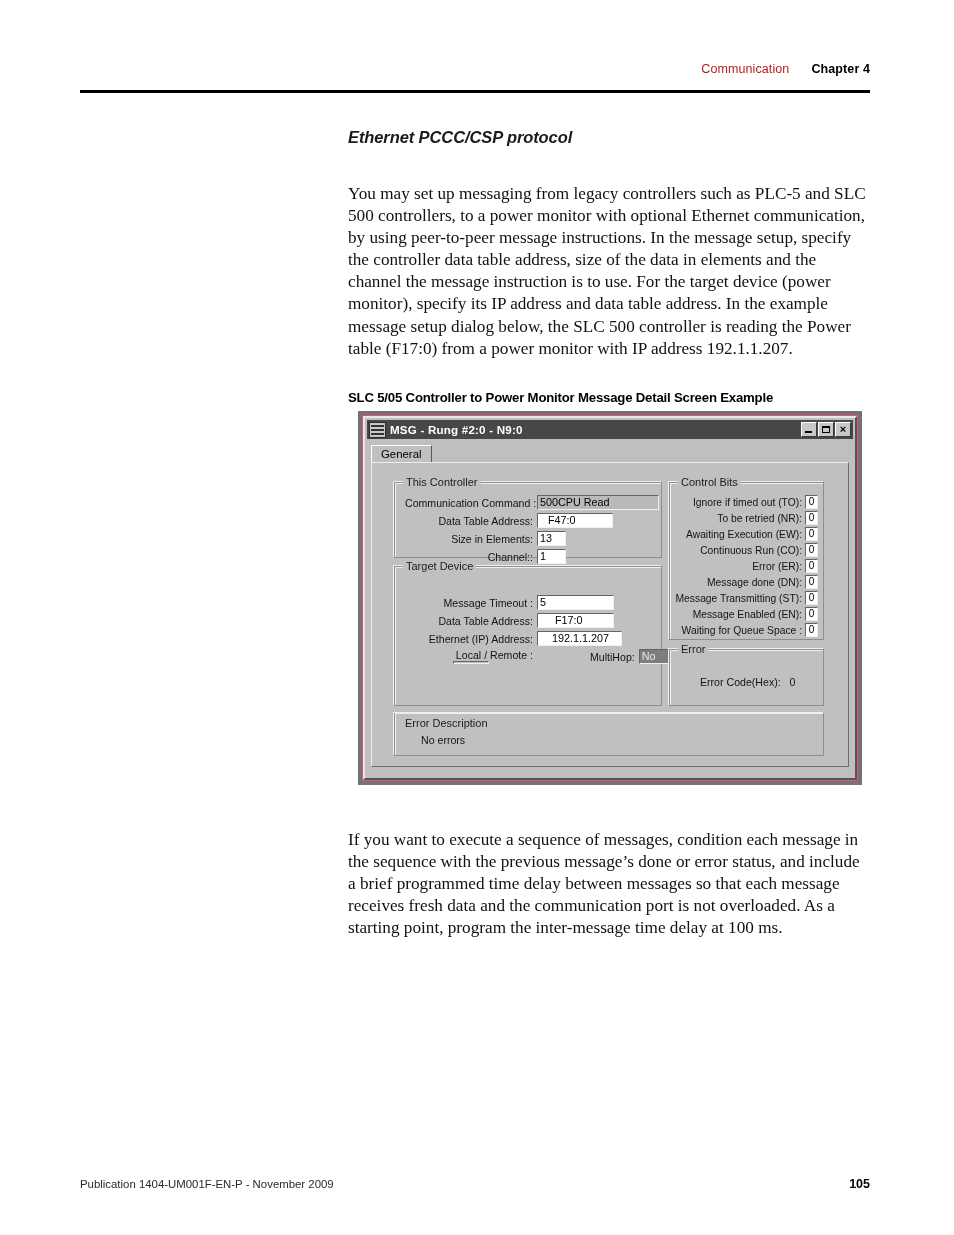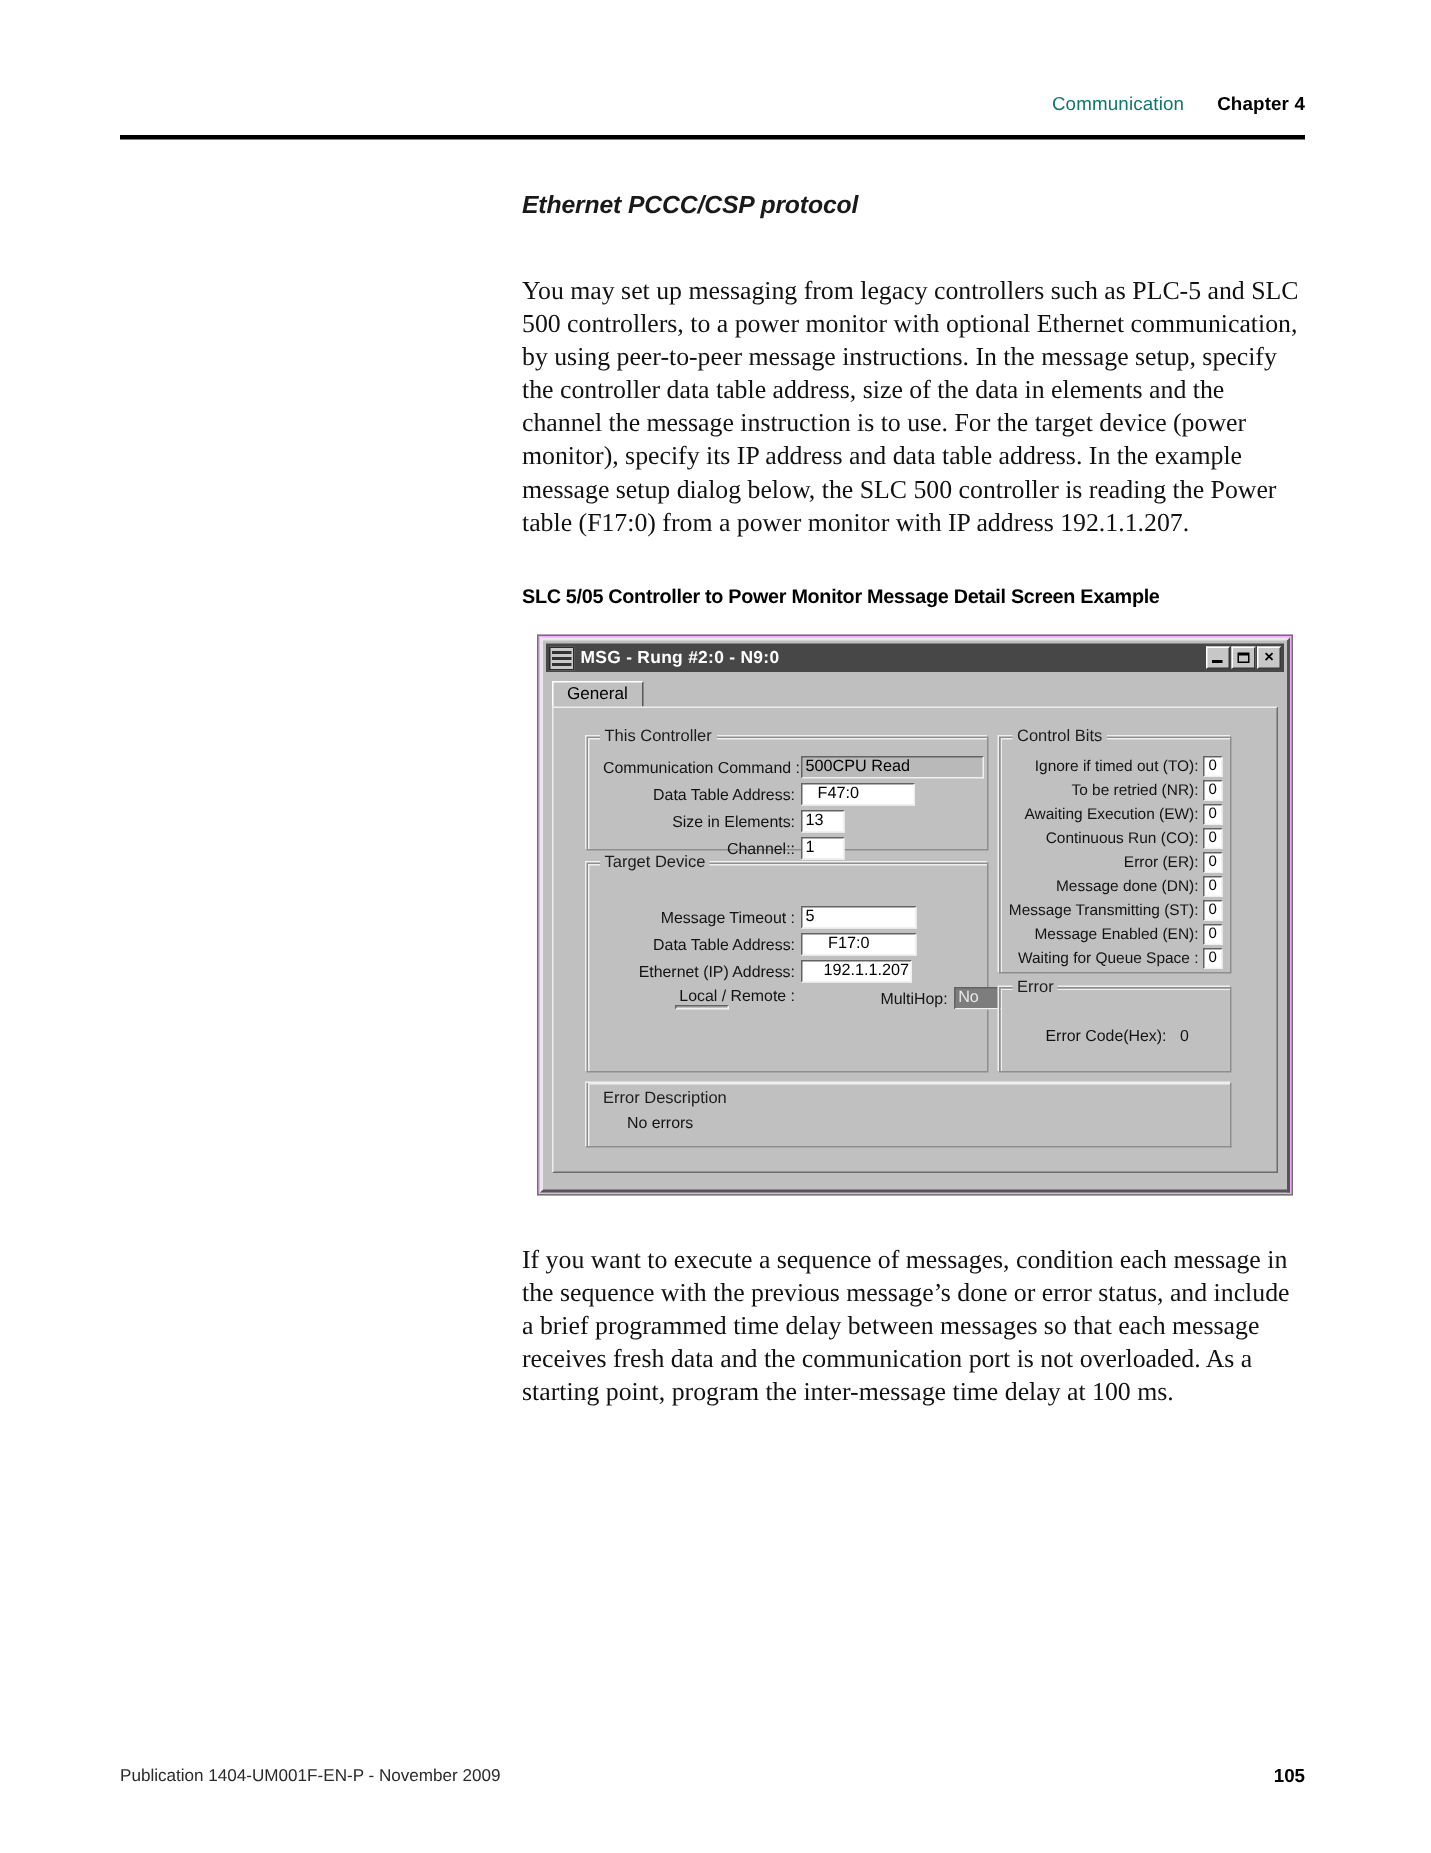--- a/index.html
+++ b/index.html
@@ -28,21 +28,21 @@
   .header-text {
     position: absolute;
     right: 0;
     top: 0;
     font-family: "Liberation Sans", sans-serif;
     font-size: 12.5px;
     white-space: nowrap;
     letter-spacing: .1px;
   }
   .header-chapter-label {
-    color: #0f766e;
+    color: #b91c1c;
   }
   .header-chapter-num {
     font-weight: bold;
     color: #000;
     margin-left: 22px;
   }
   .header-rule {
     position: absolute;
     left: 0;
     top: 28px;
@@ -111,26 +111,26 @@
     top: -1px;
     font-weight: bold;
     font-size: 12.5px;
     color: #000;
   }
 
   
   .win-dialog {
     position: absolute;
     left: 358px;
-    top: 423px;
+    top: 411px;
     width: 504px;
     height: 374px;
-    background: #f0abfc;
-    box-sizing: border-box;
-    border: 1px solid #737373;
+    background: #ec4899;
+    box-sizing: border-box;
+    border: 4px solid #737373;
     font-family: "Liberation Sans", sans-serif;
   }
   .win-dialog .outer-bevel {
     position: absolute;
     inset: 1px;
     border-top: 2px solid #e8e8e8;
     border-left: 2px solid #e8e8e8;
     border-right: 2px solid #555;
     border-bottom: 2px solid #555;
     box-sizing: border-box;
@@ -337,21 +337,21 @@
   .r-timeout   { left: 10px;  top: 28px; }
   .r-timeout   .flabel { width: 128px; }
   .r-timeout   .fvalue { width: 77px; }
 
   .r-tdta      { left: 10px;  top: 46px; }
   .r-tdta      .flabel { width: 128px; }
   .r-tdta      .fvalue { width: 77px; padding-left: 17px; }
 
   .r-ip        { left: 10px;  top: 64px; }
   .r-ip        .flabel { width: 128px; }
-  .r-ip        .fvalue { width: 74px; padding-left: 14px; }
+  .r-ip        .fvalue { width: 85px; padding-left: 14px; }
 
   .r-localrem  { left: 10px;  top: 82px; flex-direction: column; }
   .r-localrem  .flabel { width: 128px; }
   .r-localrem  .fvalue { width: 36px; }
 
   .r-multihop  { left: 195px; top: 82px; }
   .r-multihop  .flabel { width: auto; }
   .r-multihop  .fvalue { width: 32px; }
 
   

